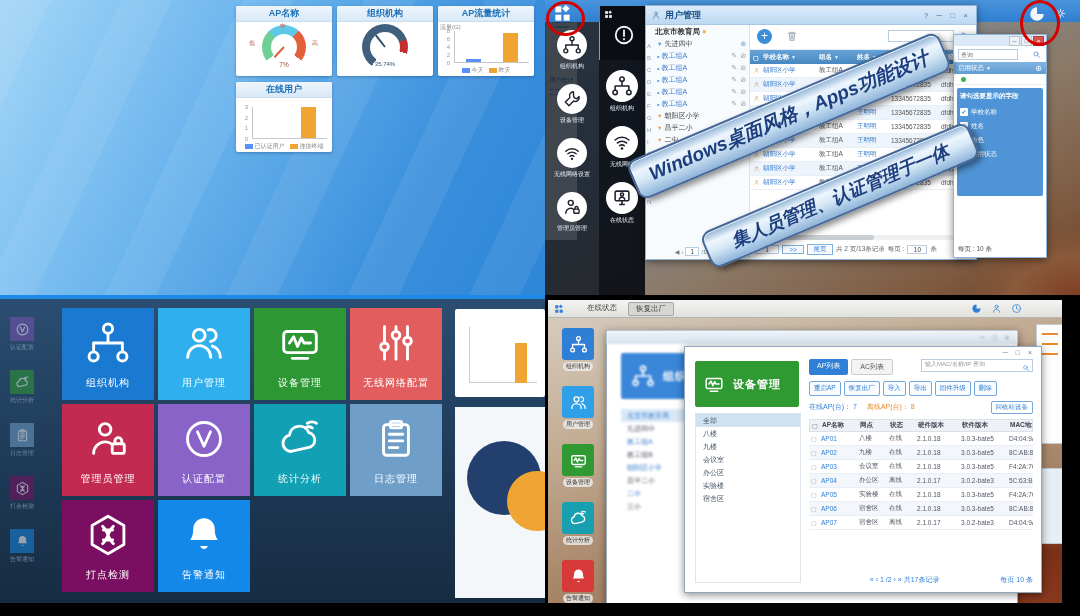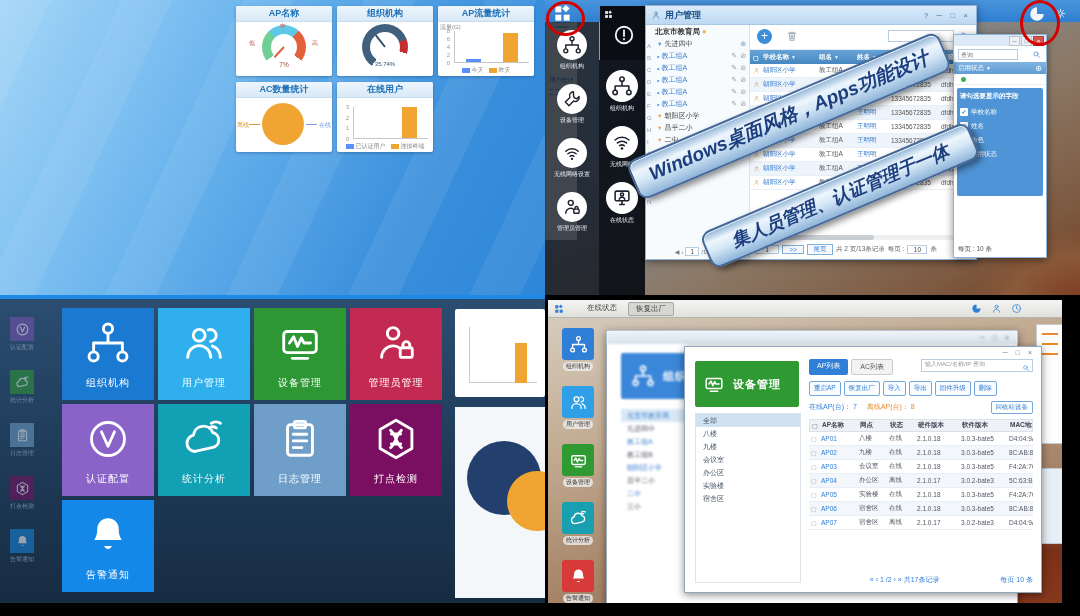--- a/index.html
+++ b/index.html
@@ -232,30 +232,20 @@
               <div class="bar" style="background: rgb(91, 143, 249); height: 10%;"></div>
               <div class="bar" style="background: rgb(240, 165, 50); height: 94%;"></div>
             </div>
             <div class="legend">
               <span><span class="sw" style="background:#5b8ff9"></span>今天</span>
               <span><span class="sw" style="background:#f0a532"></span>昨天</span>
             </div>
           </div>
         </div>
         <div class="wcard">
-          <div class="wtitle">AC数量统计</div>
-          <div class="wbody">
-            <div class="pie" style="background: conic-gradient(rgb(107, 155, 242) 0deg, rgb(107, 155, 242) 0deg, rgb(240, 165, 50) 0deg, rgb(240, 165, 50) 360deg);"></div>
-            <div class="pline" style="background: rgb(224, 154, 48); left: 13px; top: 26px; width: 11px;"></div>
-            <span class="plab" style="color: rgb(224, 154, 48); left: 1px; top: 23px;">离线</span>
-            <div class="pline" style="background: rgb(122, 160, 232); left: 70px; top: 26px; width: 11px;"></div>
-            <span class="plab" style="color: rgb(122, 160, 232); right: 1px; top: 23px;">在线</span>
-          </div>
-        </div>
-        <div class="wcard">
           <div class="wtitle">在线用户</div>
           <div class="wbody">
             <div class="yticks">
               <span style="top: 0%;">3</span>
               <span style="top: 33.3333%;">2</span>
               <span style="top: 66.6667%;">1</span>
               <span style="top: 100%;">0</span>
             </div>
             <div class="plot">
               <div class="bar" style="background: rgb(91, 143, 249); height: 0%;"></div>
@@ -780,20 +770,31 @@
         <div class="tile" style="background: rgb(44, 151, 51);">
           <div class="tic">
             <svg viewBox="0 0 24 24" width="46" height="46" style="color:#fff;display:block;" fill="none" stroke="currentColor" stroke-width="1.5" stroke-linecap="round" stroke-linejoin="round">
               <rect x="3.5" y="6" width="17" height="11" rx="1.8"></rect>
               <path d="M6.5 12l2.2-3.2 2 5 2-4.4 1.4 2.6h3.4"></path>
               <path d="M8 20h8"></path>
             </svg>
           </div>
           <div class="tlab">设备管理</div>
         </div>
+        <div class="tile" style="background: rgb(226, 93, 93);">
+          <div class="tic">
+            <svg viewBox="0 0 24 24" width="46" height="46" style="color:#fff;display:block;" fill="none" stroke="currentColor" stroke-width="1.5" stroke-linecap="round" stroke-linejoin="round">
+              <path d="M6 3.5V12M6 16v4.5M12 3.5V6M12 10v10.5M18 3.5V9M18 13v7.5"></path>
+              <circle cx="6" cy="14" r="2"></circle>
+              <circle cx="12" cy="8" r="2"></circle>
+              <circle cx="18" cy="11" r="2"></circle>
+            </svg>
+          </div>
+          <div class="tlab">无线网络配置</div>
+        </div>
         <div class="tile" style="background: rgb(195, 42, 82);">
           <div class="tic">
             <svg viewBox="0 0 24 24" width="46" height="46" style="color:#fff;display:block;" fill="none" stroke="currentColor" stroke-width="1.5" stroke-linecap="round" stroke-linejoin="round">
               <circle cx="10.5" cy="7" r="3"></circle>
               <path d="M4.5 19.5c0-3.3 2.7-6 6-6 1.1 0 2.2.3 3.1.9"></path>
               <rect x="14.2" y="14.5" width="6.3" height="5" rx="1"></rect>
               <path d="M15.6 14.5v-1.4a1.8 1.8 0 0 1 3.6 0v1.4"></path>
             </svg>
           </div>
           <div class="tlab">管理员管理</div>

